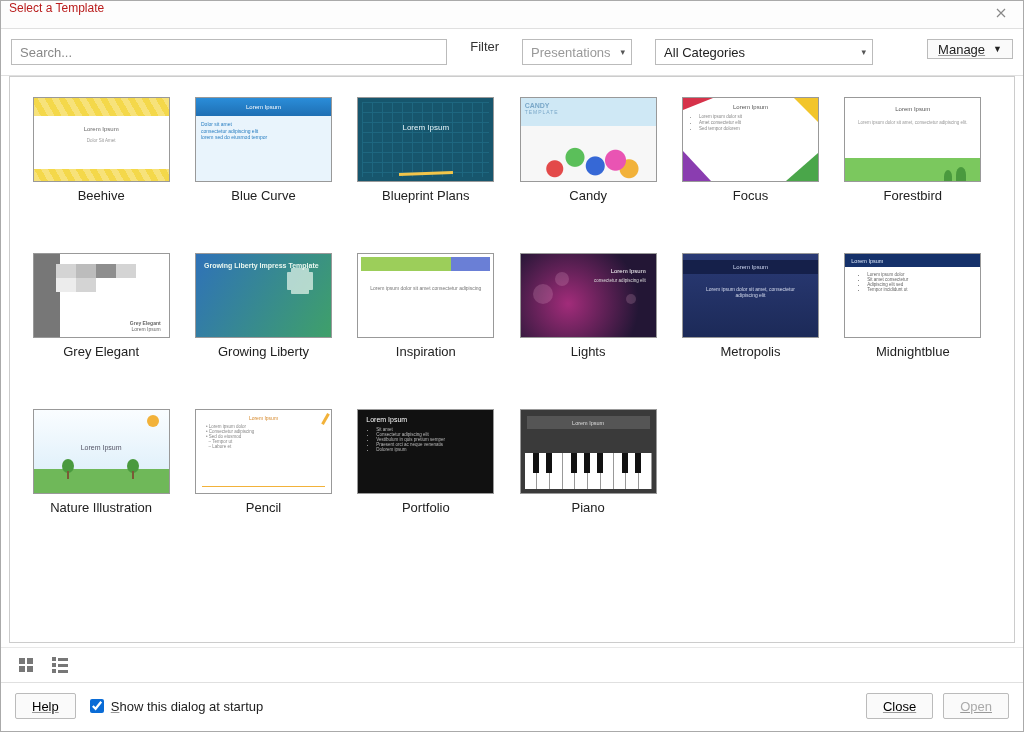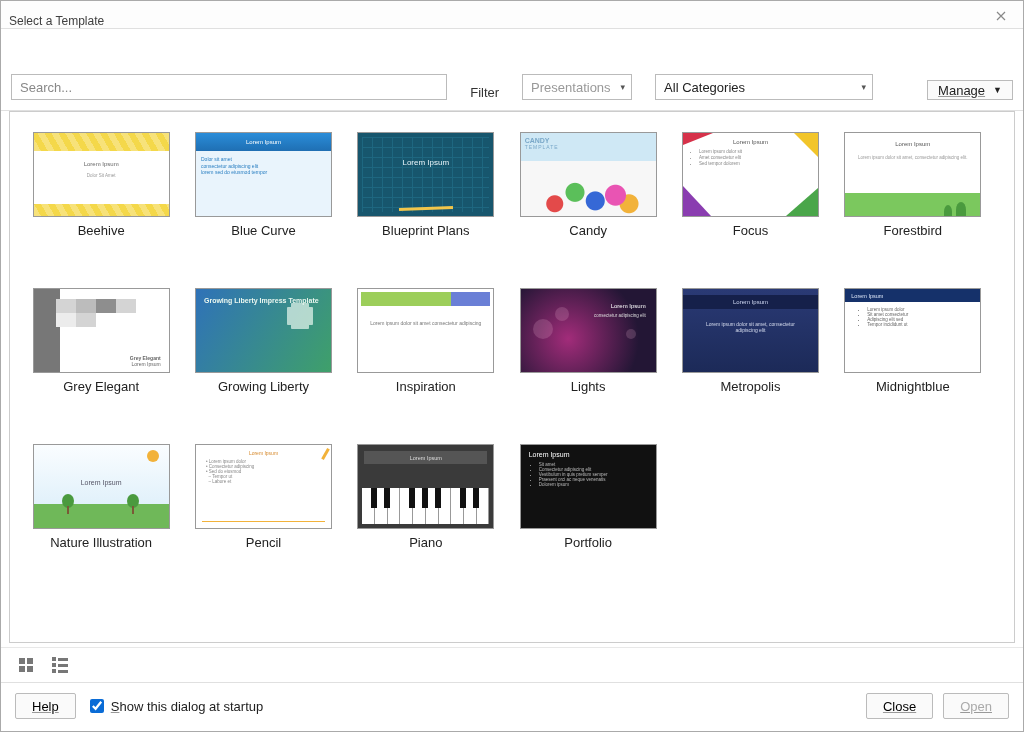--- a/index.html
+++ b/index.html
@@ -14,36 +14,36 @@
   width: 1024px;
   height: 732px;
   background: #fff;
   border: 1px solid #aaa;
   display: flex;
   flex-direction: column;
 }
 .titlebar {
   height: 28px;
   display: flex;
-  align-items: flex-end;
+  align-items: flex-start;
   padding: 0 8px;
   background: #fdfdfd;
   border-bottom: 1px solid #e0e0e0;
-  color: #404040;
+  color: #b91c1c;
 }
 .titlebar .title { flex: 1; font-size: 12px; }
 .titlebar .close-btn {
   width: 28px; height: 24px;
   display: flex; align-items: center; justify-content: center;
   cursor: pointer; color: #888;
 }
 
 .toolbar {
   display: flex;
-  align-items: flex-end;
+  align-items: flex-start;
   gap: 23px;
   padding: 10px 10px;
   border-bottom: 1px solid #e0e0e0;
 }
 .toolbar .search {
   flex: 1;
   height: 26px;
   padding: 2px 8px;
   border: 1px solid #bbb;
   font-size: 13px;
@@ -298,21 +298,21 @@
     <div class="close-btn">
       <svg width="10" height="10" viewBox="0 0 10 10">
           <path d="M1 1 L9 9 M9 1 L1 9" stroke="currentColor" stroke-width="1.2"></path>
         </svg>
     </div>
   </div>
 
   <div class="toolbar">
     <input class="search" type="text" placeholder="Search..." style="">
     <span class="filter-label">Filter</span>
-    <div class="dropdown" id="app-dropdown" style="width:110px;margin-top:35px;">
+    <div class="dropdown" id="app-dropdown" style="width:110px;">
       <span class="dd-label">Presentations</span>
       <span class="chev" style="margin-left:auto;">▾</span>
     </div>
     <div class="dropdown" id="categories-dropdown" style="width:218px;">
       <span class="dd-label">All Categories</span>
       <span class="chev" style="margin-left:auto;">▾</span>
     </div>
     <div style="flex:0 0 8px;"></div>
     <div class="manage-btn">
       <span>Manage</span>
@@ -479,64 +479,64 @@
           <div class="thumb pencil">
             <span class="pen"></span>
             <div class="ttl">Lorem Ipsum</div>
             <div class="body">• Lorem ipsum dolor<br>• Consectetur adipiscing<br>• Sed do eiusmod<br>&nbsp;&nbsp;– Tempor ut<br>&nbsp;&nbsp;– Labore et</div>
             <div class="line"></div>
           </div>
           <span class="tpl-label">Pencil</span>
         </div>
 
         <div class="template-item">
-          <div class="thumb piano">
-            <div class="bar">Lorem Ipsum</div>
-            <div class="keys">
-              <div class="wk">
-                  <span class="bk"></span>
-                </div>
-                <div class="wk">
-                  <span class="bk"></span>
-                </div>
-                <div class="wk"></div>
-              <div class="wk">
-                  <span class="bk"></span>
-                </div>
-                <div class="wk">
-                  <span class="bk"></span>
-                </div>
-                <div class="wk">
-                  <span class="bk"></span>
-                </div>
-                <div class="wk"></div>
-              <div class="wk">
-                  <span class="bk"></span>
-                </div>
-                <div class="wk">
-                  <span class="bk"></span>
-                </div>
-                <div class="wk"></div>
-            </div>
-          </div>
-          <span class="tpl-label">Piano</span>
-        </div>
-
-        <div class="template-item">
           <div class="thumb portfolio">
             <div class="ttl">Lorem Ipsum</div>
             <ul>
                 <li>Sit amet</li>
                 <li>Consectetur adipiscing elit</li>
                 <li>Vestibulum in quis pretium semper</li>
                 <li>Praesent orci ac neque venenatis</li>
                 <li>Dolorem ipsum</li>
               </ul>
           </div>
           <span class="tpl-label">Portfolio</span>
+        </div>
+
+        <div class="template-item">
+          <div class="thumb piano">
+            <div class="bar">Lorem Ipsum</div>
+            <div class="keys">
+              <div class="wk">
+                  <span class="bk"></span>
+                </div>
+                <div class="wk">
+                  <span class="bk"></span>
+                </div>
+                <div class="wk"></div>
+              <div class="wk">
+                  <span class="bk"></span>
+                </div>
+                <div class="wk">
+                  <span class="bk"></span>
+                </div>
+                <div class="wk">
+                  <span class="bk"></span>
+                </div>
+                <div class="wk"></div>
+              <div class="wk">
+                  <span class="bk"></span>
+                </div>
+                <div class="wk">
+                  <span class="bk"></span>
+                </div>
+                <div class="wk"></div>
+            </div>
+          </div>
+          <span class="tpl-label">Piano</span>
         </div>
 
       </div>
     </div>
   </div>
 
   <div class="viewrow">
     <div class="view-btn" title="Thumbnail view">
       <span class="sq"></span>
         <span class="sq"></span>

